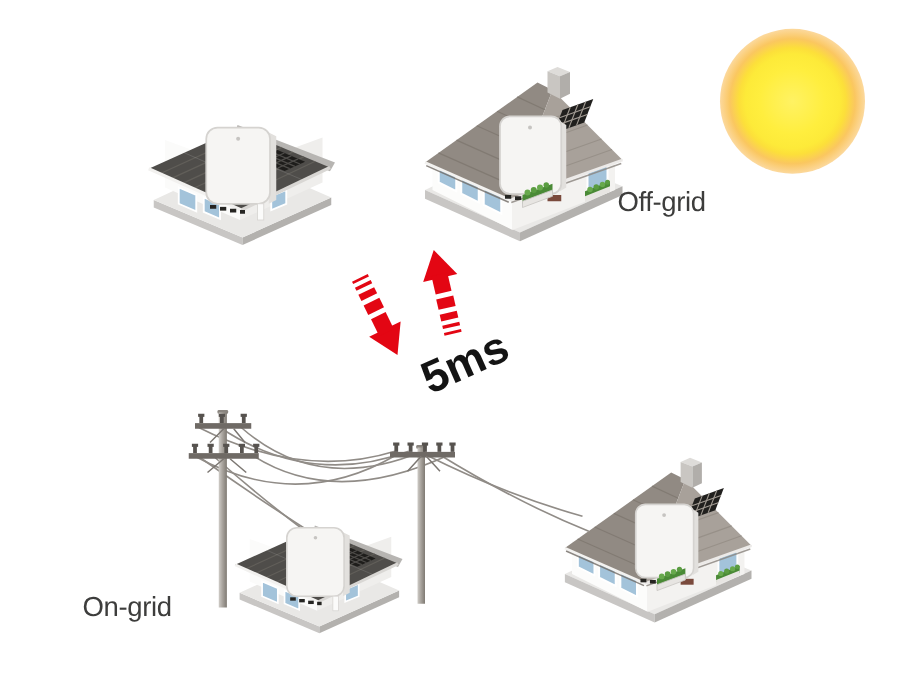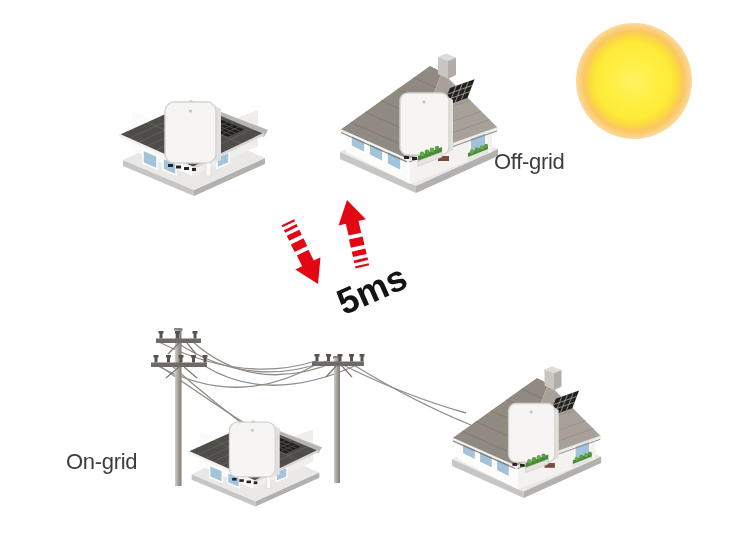--- a/index.html
+++ b/index.html
@@ -13,21 +13,21 @@
     background:radial-gradient(circle,
       #fff263 0%, #ffee3e 32%, #fdea39 46%, rgba(252,222,50,0.96) 52%,
       rgba(249,183,51,0.78) 61%, rgba(248,170,48,0.40) 73%,
       rgba(250,205,130,0.16) 81%, rgba(255,255,255,0) 89%);
   }
   .label{
     position:absolute;font-size:22px;color:var(--label_text,#3d3d3c);
     letter-spacing:-0.3px;white-space:nowrap;
   }
   .label-off{left:494px;top:149px;}
-  .label-on{left:66px;top:449px;}
+  .label-on{left:66px;top:473px;}
   .ms{
     position:absolute;left:330px;top:268px;width:84px;height:44px;line-height:44px;
     text-align:center;font-size:36px;font-weight:bold;color:var(--switch_text,#141414);
     transform:rotate(-24deg);transform-origin:center center;white-space:nowrap;
   }
   .grid-layer{position:absolute;left:0;top:0;width:730px;height:540px;}
   .house{position:absolute;}
   .houseA{left:118px;top:64px;width:152px;height:128px;}
   .houseB{left:338px;top:48px;width:164px;height:145px;}
   .houseC{left:187px;top:388px;width:137px;height:115px;}

